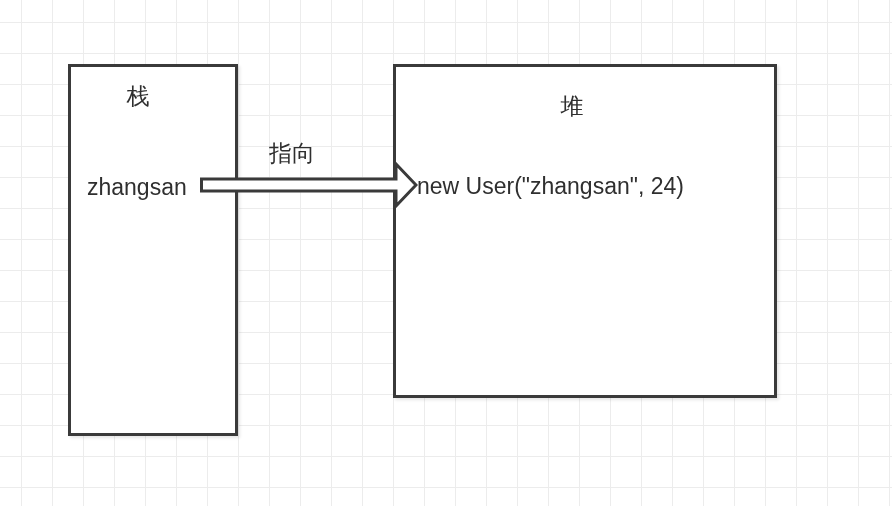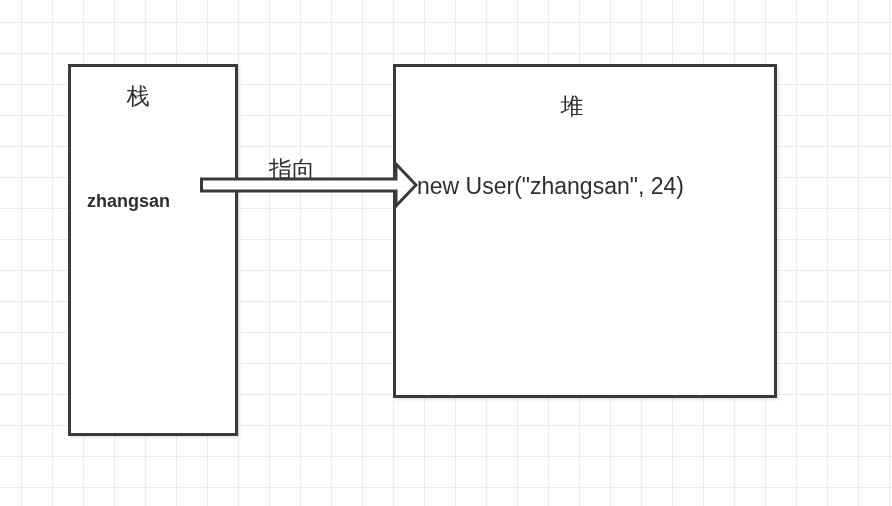--- a/index.html
+++ b/index.html
@@ -69,29 +69,28 @@
   #heap-title {
     left: 393px;
     top: 95px;
     width: 358px;
     text-align: center;
     font-size: 23px;
   }
 
   #arrow-label {
     left: 269px;
-    top: 158px;
+    top: 142px;
     font-size: 23px;
   }
 
   #stack-var {
     left: 87px;
-    top: 192px;
-    font-size: 18px;
-    font-weight: bold;
+    top: 176px;
+    font-size: 23px;
   }
 
   #heap-object {
     left: 417px;
     top: 175px;
     font-size: 23px;
   }
 
   
   #pointer-arrow {

